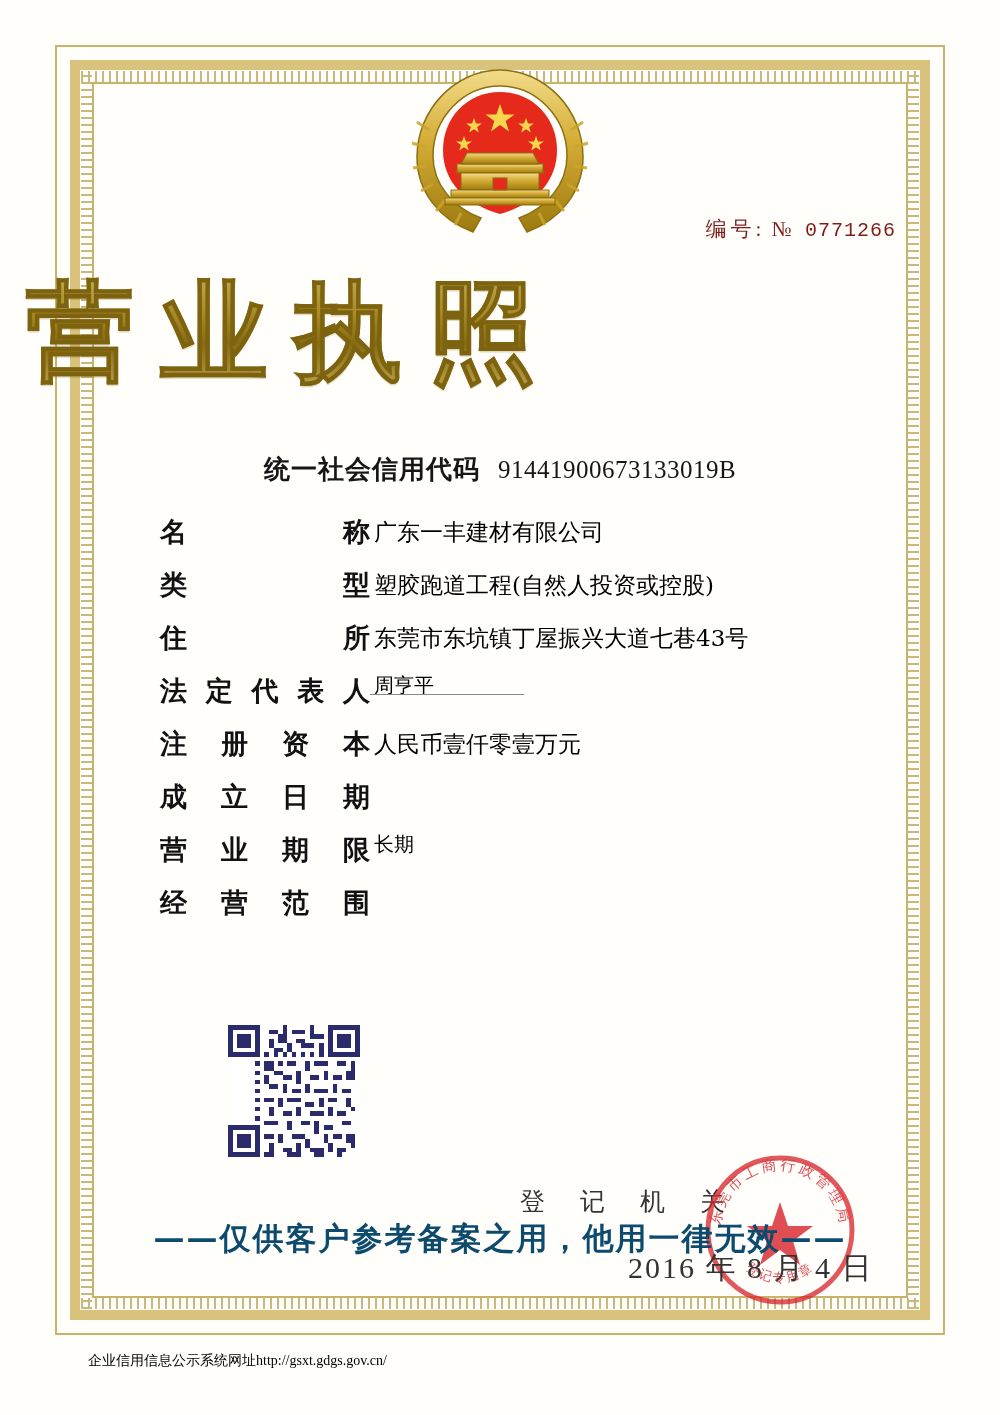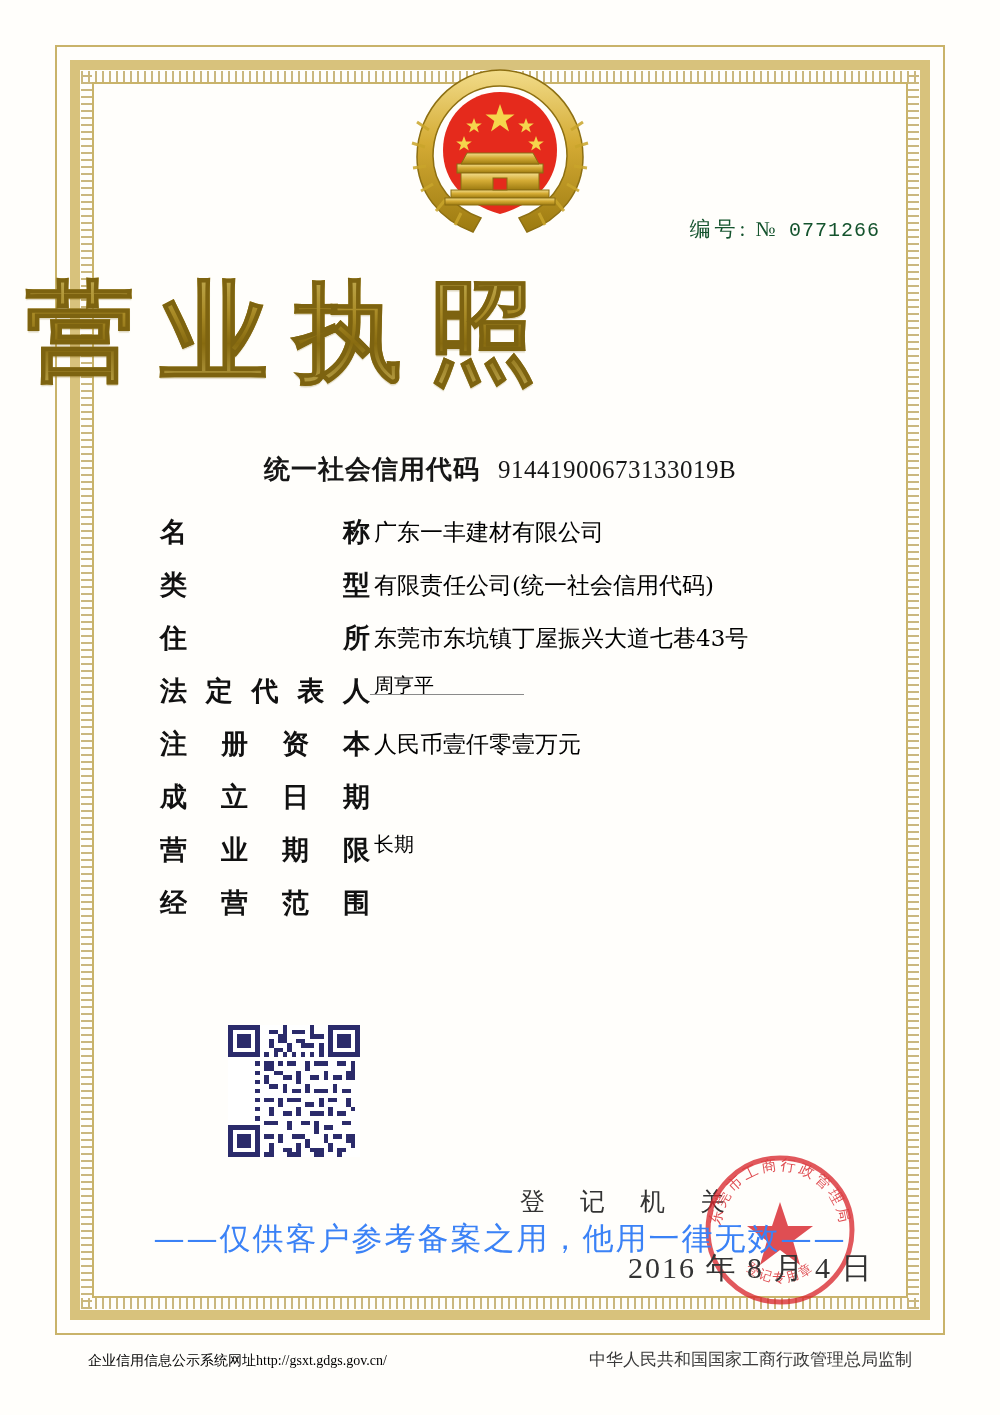--- a/index.html
+++ b/index.html
@@ -62,24 +62,24 @@
     left: 50%;
     transform: translateX(-50%);
     top: 52px;
     width: 210px;
     height: 200px;
   }
 
   
   .serial {
     position: absolute;
-    right: 120px;
+    right: 104px;
     top: 215px;
     font-size: 21px;
-    color: #14532d;
+    color: #7f1d1d;
     letter-spacing: 1px;
     white-space: nowrap;
     font-family: "Liberation Serif", serif;
   }
   .serial .label { letter-spacing: 4px; }
   .serial .no { font-family: "Liberation Serif", serif; }
   .serial .digits {
     font-family: "Liberation Mono", monospace;
     font-size: 20px;
     letter-spacing: 1px;
@@ -227,22 +227,22 @@
     opacity: 0.9;
   }
 
   
   .watermark {
     position: absolute;
     left: 0; right: 0;
     top: 1218px;
     text-align: center;
     font-size: 31px;
-    font-weight: normal;
-    color: #3b82f6;
+    font-weight: bold;
+    color: #0c4a6e;
     letter-spacing: 2px;
     white-space: nowrap;
     font-family: "DejaVu Serif", "Liberation Serif", serif;
   }
 
   
   .footer-left {
     position: absolute;
     left: 88px;
     top: 1352px;
@@ -326,21 +326,21 @@
         <span>称</span>
       </div>
       <div class="val">广东一丰建材有限公司</div>
     </div>
 
     <div class="row">
       <div class="key">
         <span>类</span>
         <span>型</span>
       </div>
-      <div class="val">有限责任公司(统一社会信用代码)</div>
+      <div class="val">塑胶跑道工程(自然人投资或控股)</div>
     </div>
 
     <div class="row">
       <div class="key">
         <span>住</span>
         <span>所</span>
       </div>
       <div class="val">东莞市东坑镇丁屋振兴大道七巷43号</div>
     </div>
 
@@ -522,15 +522,14 @@
     <text font-size="13" fill="#d8262c" font-family="'DejaVu Serif',serif" opacity="0.9" letter-spacing="2">
       <textPath href="#sealBottom" startOffset="50%" text-anchor="middle">登记专用章</textPath>
     </text>
   </svg>
 
   <div class="issue-date">2016 年 8 月 4 日</div>
 
   <div class="watermark">——仅供客户参考备案之用，他用一律无效——</div>
 
   <div class="footer-left">企业信用信息公示系统网址http://gsxt.gdgs.gov.cn/</div>
-  <div class="footer-right">中华人民共和国国家工商行政管理总局监制</div>
 
 </div>
 
 </body></html>

